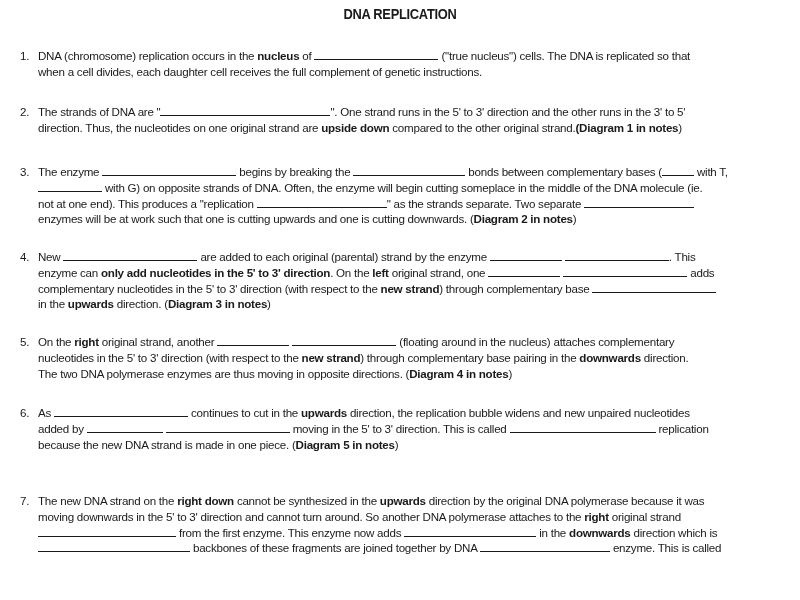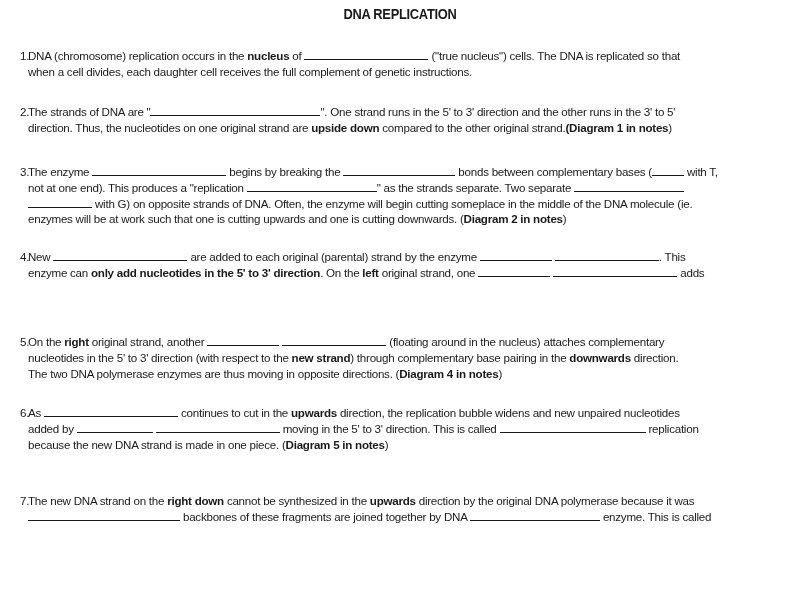--- a/index.html
+++ b/index.html
@@ -10,21 +10,21 @@
   .title {
     position: absolute; top: 6px; left: 0; width: 800px; text-align: center;
     font-weight: bold; font-size: 14px; letter-spacing: -0.3px;
     transform: scaleX(0.92);
   }
   .q {
     position: absolute; left: 20px; width: 775px;
     font-size: 11.6px; line-height: 15.8px; letter-spacing: -0.25px;
   }
   .q .num { position: absolute; left: 0; top: 0; }
-  .q .body { margin-left: 8px; }
+  .q .body { margin-left: 18px; }
   .q .line { display: block; white-space: nowrap; }
   b { font-weight: bold; }
   .blank { display: inline-block; border-bottom: 1px solid #1a1a1a; height: 11px; vertical-align: baseline; }
 </style>
 </head>
 <body>
 
 <div class="title">DNA REPLICATION</div>
 
 <div class="q" style="top:48px;">
@@ -38,30 +38,32 @@
     <span class="num">2.</span>
     <div class="body">
       <span class="line">The strands of DNA are "<span class="blank" style="width: 170px;"></span>". One strand runs in the 5' to 3' direction and the other runs in the 3' to 5'</span>
       <span class="line">direction. Thus, the nucleotides on one original strand are <b>upside down</b> compared to the other original strand.<b>(Diagram 1 in notes</b>)</span>
     </div>
   </div>
 <div class="q" style="top:164px;">
     <span class="num">3.</span>
     <div class="body">
       <span class="line">The enzyme <span class="blank" style="width: 134px;"></span> begins by breaking the <span class="blank" style="width: 112px;"></span> bonds between complementary bases (<span class="blank" style="width: 32px;"></span> with T,</span>
+      <span class="line"><span class="blank" style="width: 64px;"></span> with G) on opposite strands of DNA. Often, the enzyme will begin cutting someplace in the middle of the DNA molecule (ie.</span>
       <span class="line">not at one end). This produces a "replication <span class="blank" style="width: 130px;"></span>" as the strands separate. Two separate <span class="blank" style="width: 110px;"></span></span>
-      <span class="line"><span class="blank" style="width: 64px;"></span> with G) on opposite strands of DNA. Often, the enzyme will begin cutting someplace in the middle of the DNA molecule (ie.</span>
       <span class="line">enzymes will be at work such that one is cutting upwards and one is cutting downwards. (<b>Diagram 2 in notes</b>)</span>
     </div>
   </div>
 <div class="q" style="top:249px;">
     <span class="num">4.</span>
     <div class="body">
       <span class="line">New <span class="blank" style="width: 134px;"></span> are added to each original (parental) strand by the enzyme <span class="blank" style="width: 72px;"></span> <span class="blank" style="width: 104px;"></span>. This</span>
       <span class="line">enzyme can <b>only add nucleotides in the 5' to 3' direction</b>. On the <b>left</b> original strand, one <span class="blank" style="width: 72px;"></span> <span class="blank" style="width: 124px;"></span> adds</span>
+      <span class="line">complementary nucleotides in the 5' to 3' direction (with respect to the <b>new strand</b>) through complementary base <span class="blank" style="width: 124px;"></span></span>
+      <span class="line">in the <b>upwards</b> direction. (<b>Diagram 3 in notes</b>)</span>
     </div>
   </div>
 <div class="q" style="top:334px;">
     <span class="num">5.</span>
     <div class="body">
       <span class="line">On the <b>right</b> original strand, another <span class="blank" style="width: 72px;"></span> <span class="blank" style="width: 104px;"></span> (floating around in the nucleus) attaches complementary</span>
       <span class="line">nucleotides in the 5' to 3' direction (with respect to the <b>new strand</b>) through complementary base pairing in the <b>downwards</b> direction.</span>
       <span class="line">The two DNA polymerase enzymes are thus moving in opposite directions. (<b>Diagram 4 in notes</b>)</span>
     </div>
   </div>
@@ -70,15 +72,17 @@
     <div class="body">
       <span class="line">As <span class="blank" style="width: 134px;"></span> continues to cut in the <b>upwards</b> direction, the replication bubble widens and new unpaired nucleotides</span>
       <span class="line">added by <span class="blank" style="width: 76px;"></span> <span class="blank" style="width: 124px;"></span> moving in the 5' to 3' direction. This is called <span class="blank" style="width: 146px;"></span> replication</span>
       <span class="line">because the new DNA strand is made in one piece. (<b>Diagram 5 in notes</b>)</span>
     </div>
   </div>
 <div class="q" style="top:493px;">
     <span class="num">7.</span>
     <div class="body">
       <span class="line">The new DNA strand on the <b>right down</b> cannot be synthesized in the <b>upwards</b> direction by the original DNA polymerase because it was</span>
+      <span class="line">moving downwards in the 5' to 3' direction and cannot turn around. So another DNA polymerase attaches to the <b>right</b> original strand</span>
+      <span class="line"><span class="blank" style="width: 138px;"></span> from the first enzyme. This enzyme now adds <span class="blank" style="width: 132px;"></span> in the <b>downwards</b> direction which is</span>
       <span class="line"><span class="blank" style="width: 152px;"></span> backbones of these fragments are joined together by DNA <span class="blank" style="width: 130px;"></span> enzyme. This is called</span>
     </div>
   </div>
 
 </body></html>

